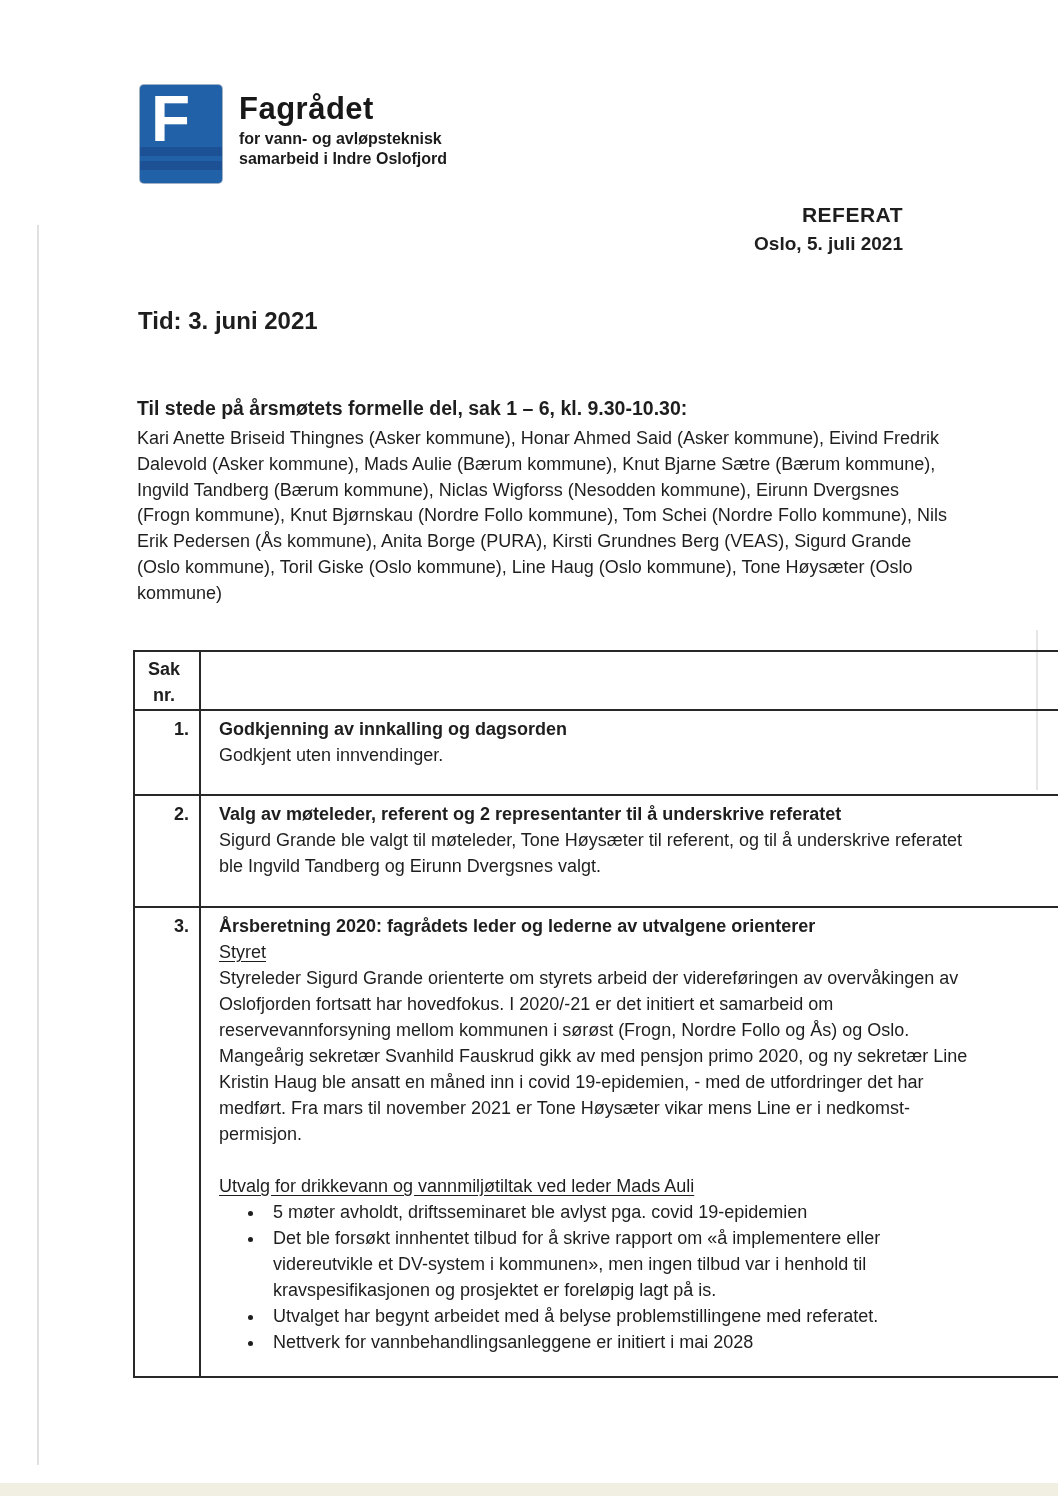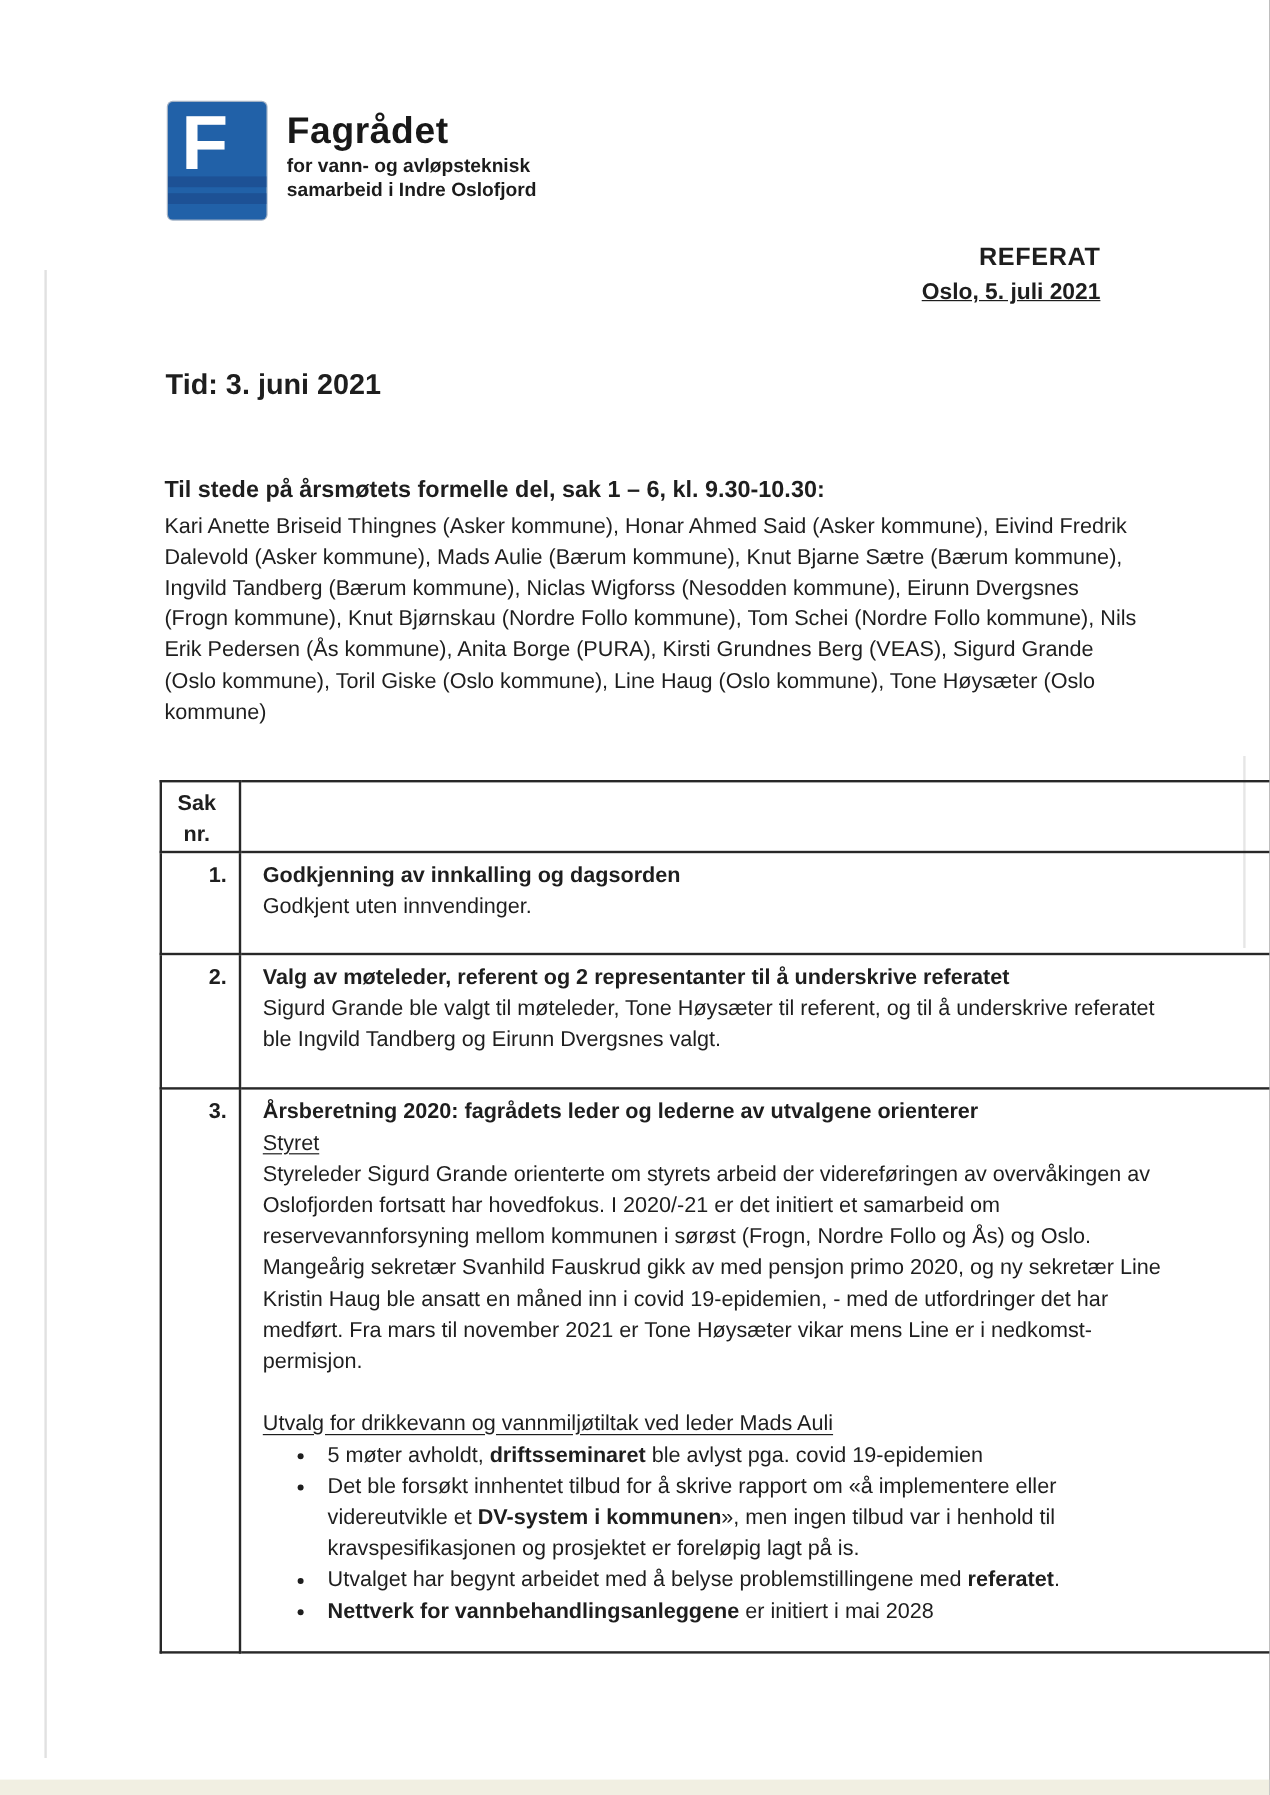--- a/index.html
+++ b/index.html
@@ -37,23 +37,23 @@
   .logo-stripe.s2{top:76px;}
   .logo-letter{
     position:absolute;left:11px;top:2px;
     color:#fff;font-size:64px;font-weight:bold;line-height:1;
     font-family:"Liberation Sans", sans-serif;
   }
   .logo-text{margin-left:17px;padding-top:7px;}
   .logo-title{font-size:31px;font-weight:600;letter-spacing:.5px;color:#181818;line-height:1.1;}
   .logo-sub{font-size:16px;font-weight:600;line-height:20px;margin-top:3px;color:#1b1b1b;}
   
-  .referat-block{position:absolute;right:141px;top:203px;text-align:right;}
+  .referat-block{position:absolute;right:155px;top:203px;text-align:right;}
   .doc-type{font-size:21px;font-weight:bold;letter-spacing:.5px;}
-  .doc-date{font-size:19px;font-weight:bold;margin-top:6px;text-decoration:underline;}
+  .doc-date{font-size:19px;font-weight:bold;margin-top:6px;}
   
   .doc-title{
     position:absolute;left:137px;top:268px;margin:0;
     font-size:33px;font-weight:bold;letter-spacing:.4px;color:#242424;
     text-shadow:1px -4px 0 rgba(140,140,140,.10);
   }
   .meta{position:absolute;left:138px;top:308px;font-size:24px;font-weight:bold;line-height:25px;}
   
   .attendance{position:absolute;left:137px;top:397px;width:818px;}
   .att-heading{font-size:19.5px;font-weight:bold;margin-bottom:6px;}
@@ -74,21 +74,21 @@
   .row-1 td{height:78px;}
   .row-2 td{height:105px;}
   .row-3 td{height:463px;}
   .row-heading{font-weight:bold;}
   .row-body{width:760px;}
   .underlined{text-decoration:underline;text-underline-offset:3px;}
   .para{margin:0;width:752px;}
   .spacer{height:26px;}
   .bullet-list{margin:0 0 0 0;padding-left:46px;width:696px;}
   .bullet-list li{margin:0;padding-left:8px;}
-  .seg-b{font-weight:bold;}
+  .seg-b{font-weight:normal;}
 </style>
 </head>
 <body>
 
 <div class="page" style="--logo-blue: #2161a8; --logo-stripe: #1c4f92; --strip: #f1efe2;">
 
   <div class="scan-line-left"></div>
   <div class="scan-line-right"></div>
   <div class="scan-strip-bottom"></div>
 

